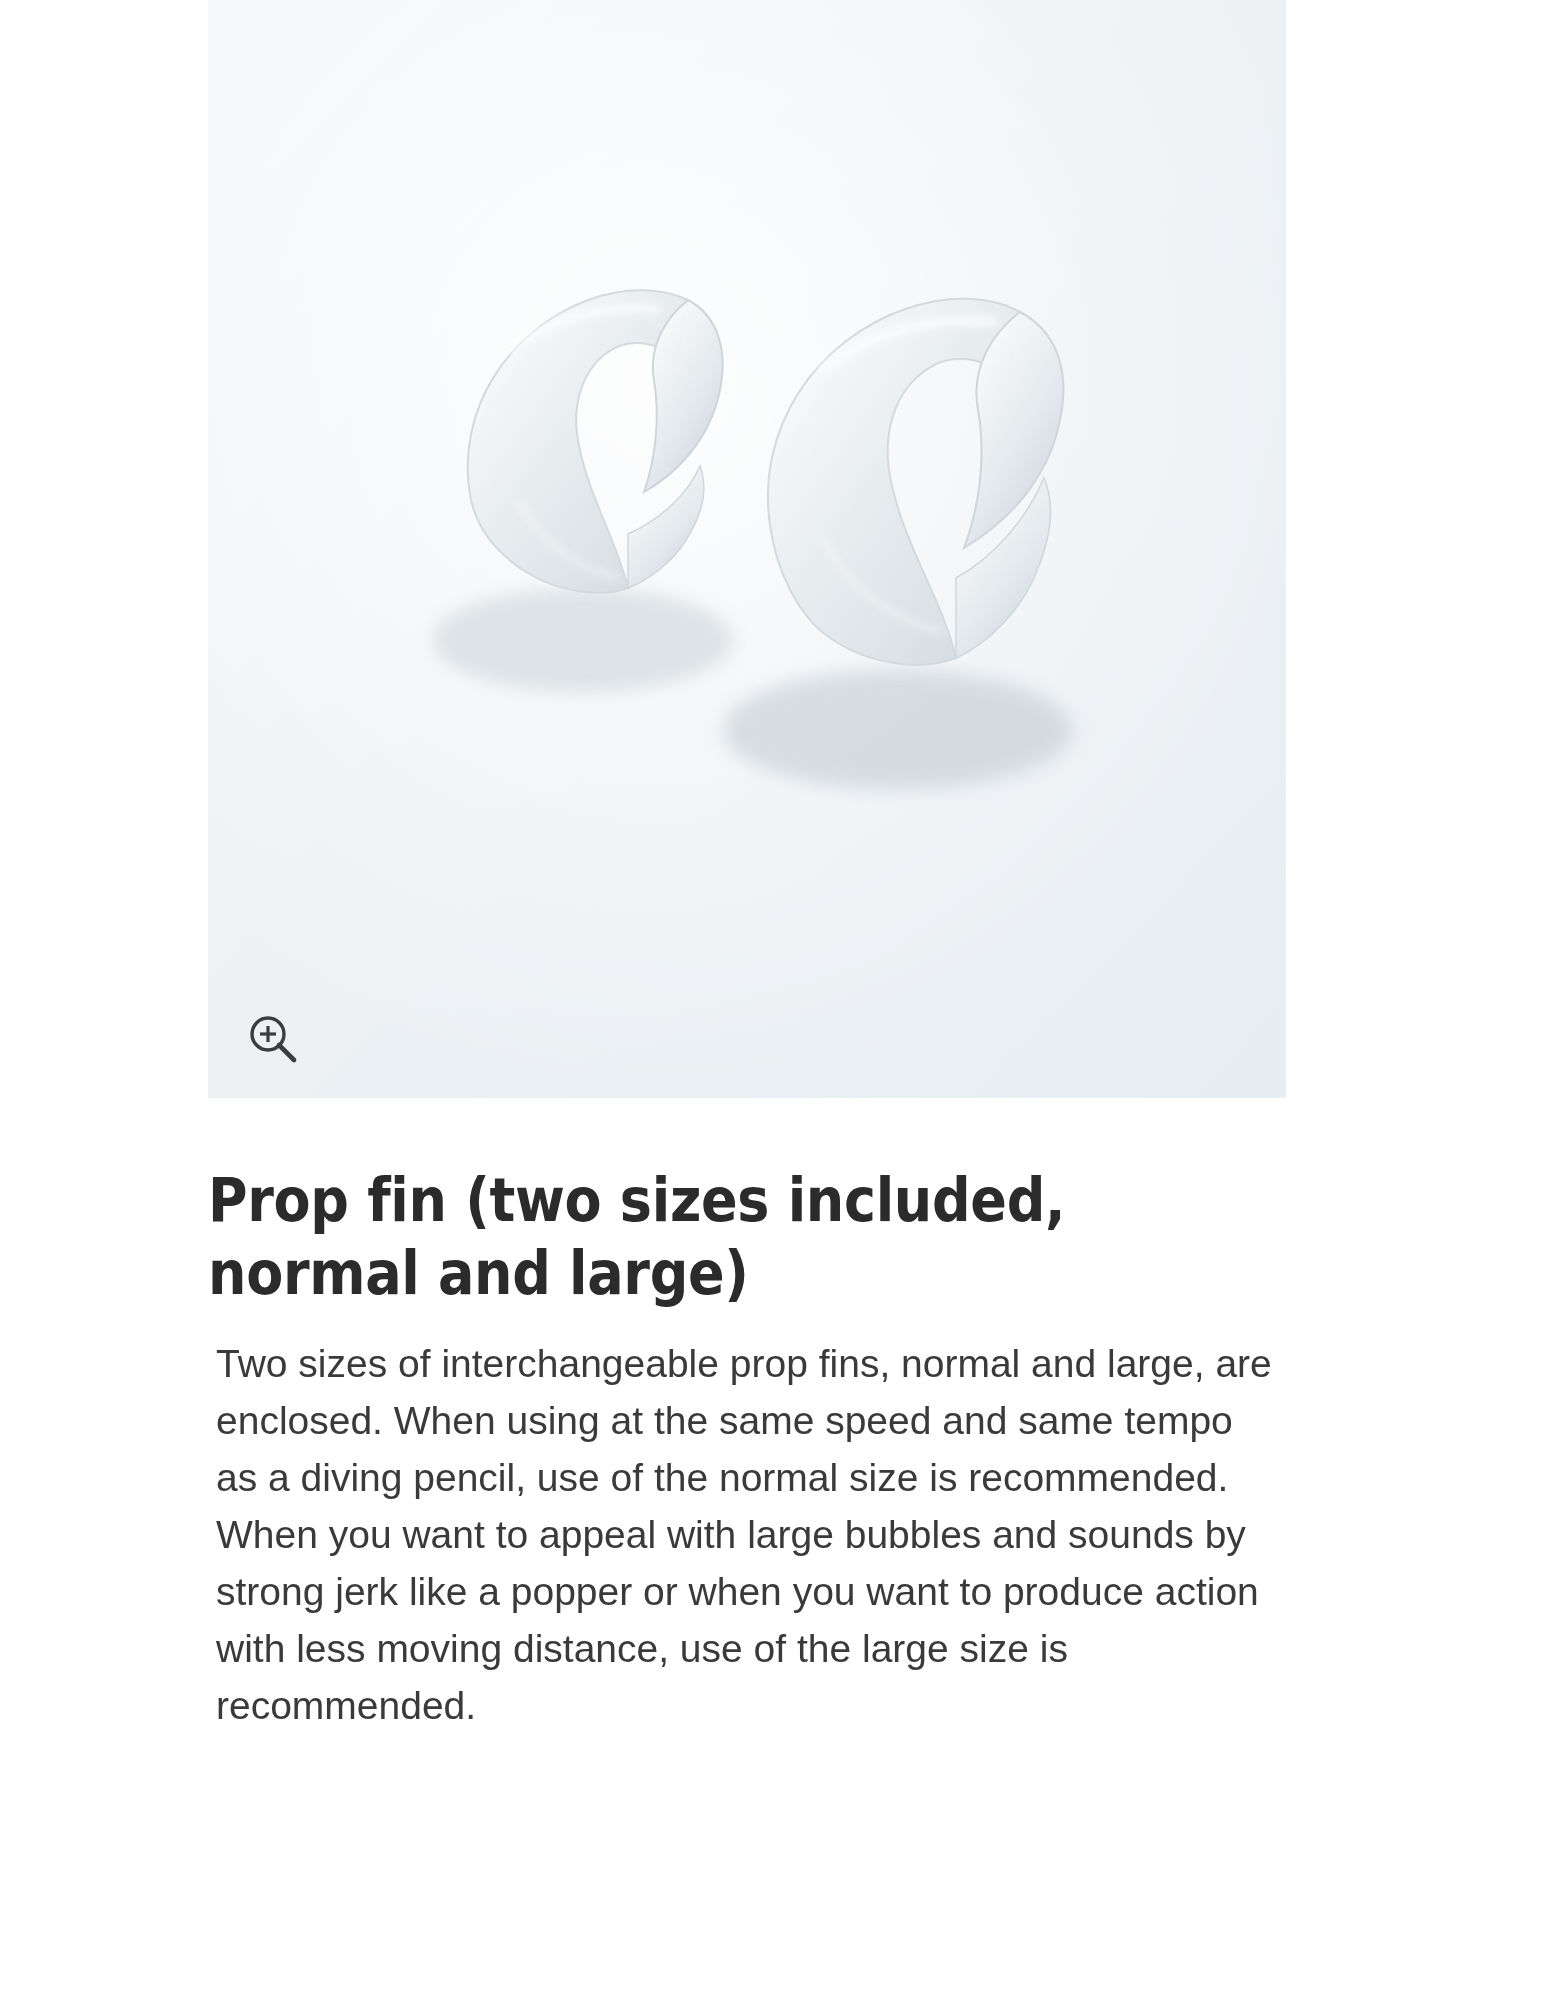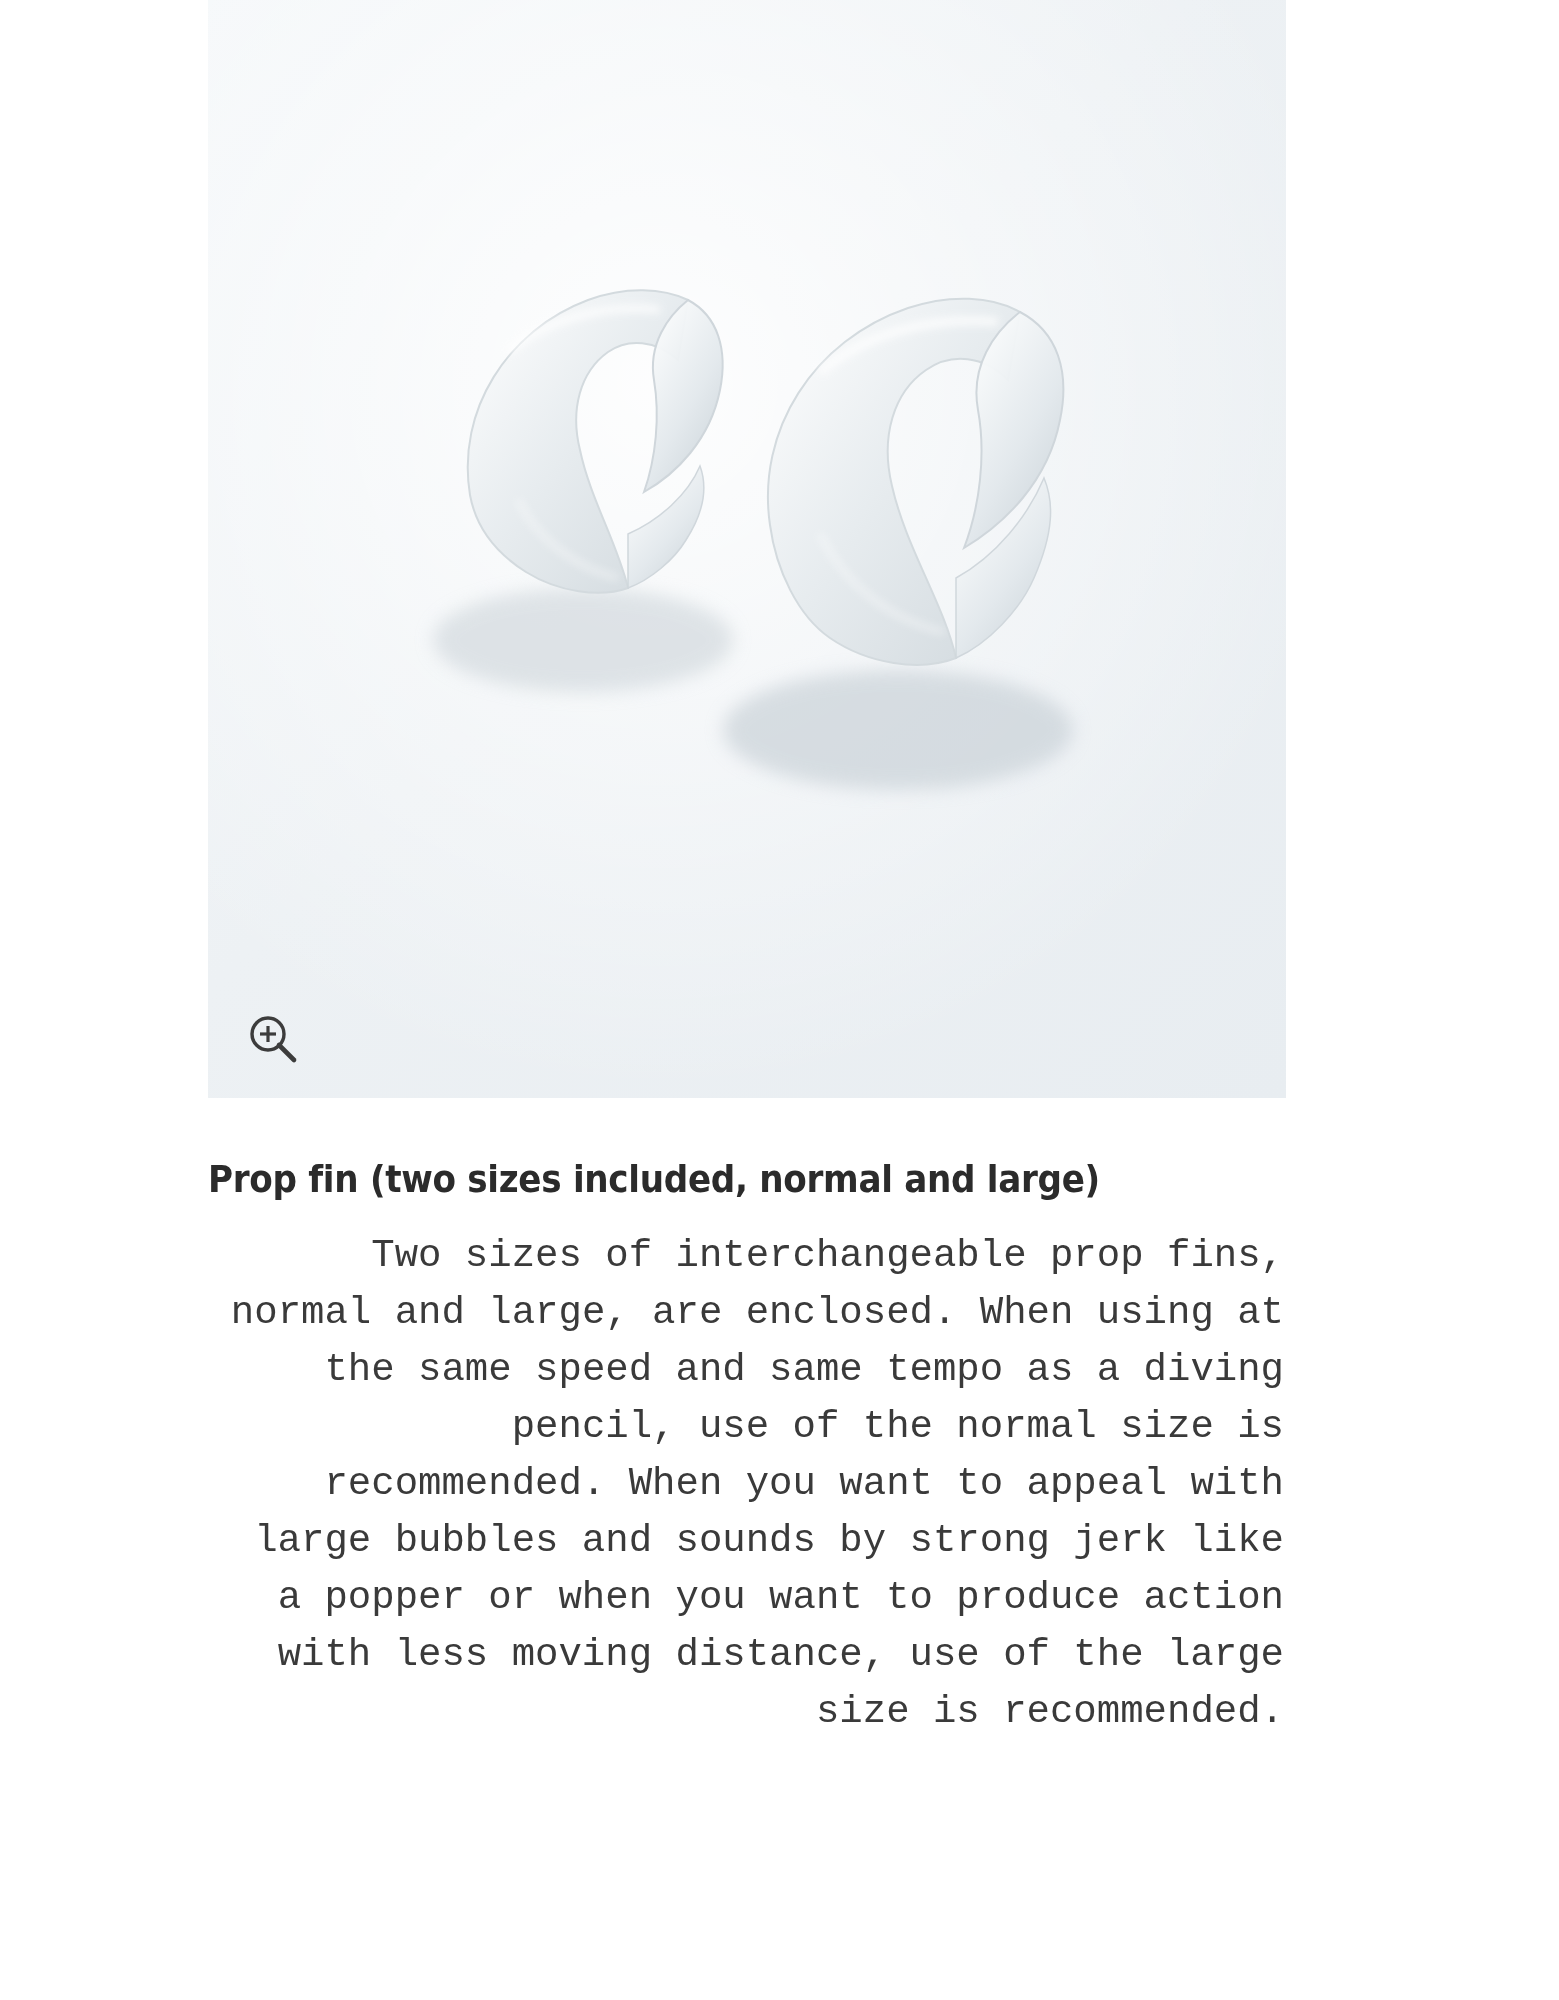--- a/index.html
+++ b/index.html
@@ -51,36 +51,35 @@
   }
   .zoom-icon svg { display: block; }
 
   
   .text-block {
     padding-top: 58px;
   }
   .product-title {
     font-family: "DejaVu Sans Condensed", "Liberation Sans", sans-serif;
     font-weight: bold;
-    font-size: 38px;
+    font-size: 60px;
     line-height: 1.22;
     letter-spacing: -0.3px;
     color: #2b2b2b;
-    margin: 0 0 26px 0;
+    margin: 8px 0 26px 0;
     width: 1040px;
   }
   .product-desc {
-    font-family: Liberation Mono, monospace;
+    font-family: Liberation Sans, sans-serif;
     font-weight: normal;
     font-size: 39px;
     line-height: 1.46;
     color: #3a3a3a;
-    margin: 16px;
+    margin: 8px;
     width: 1060px;
-    text-align: right;
   }
 </style>
 </head>
 <body>
 
 <div class="page">
 
   <div class="content">
 
     <div class="image-block">

